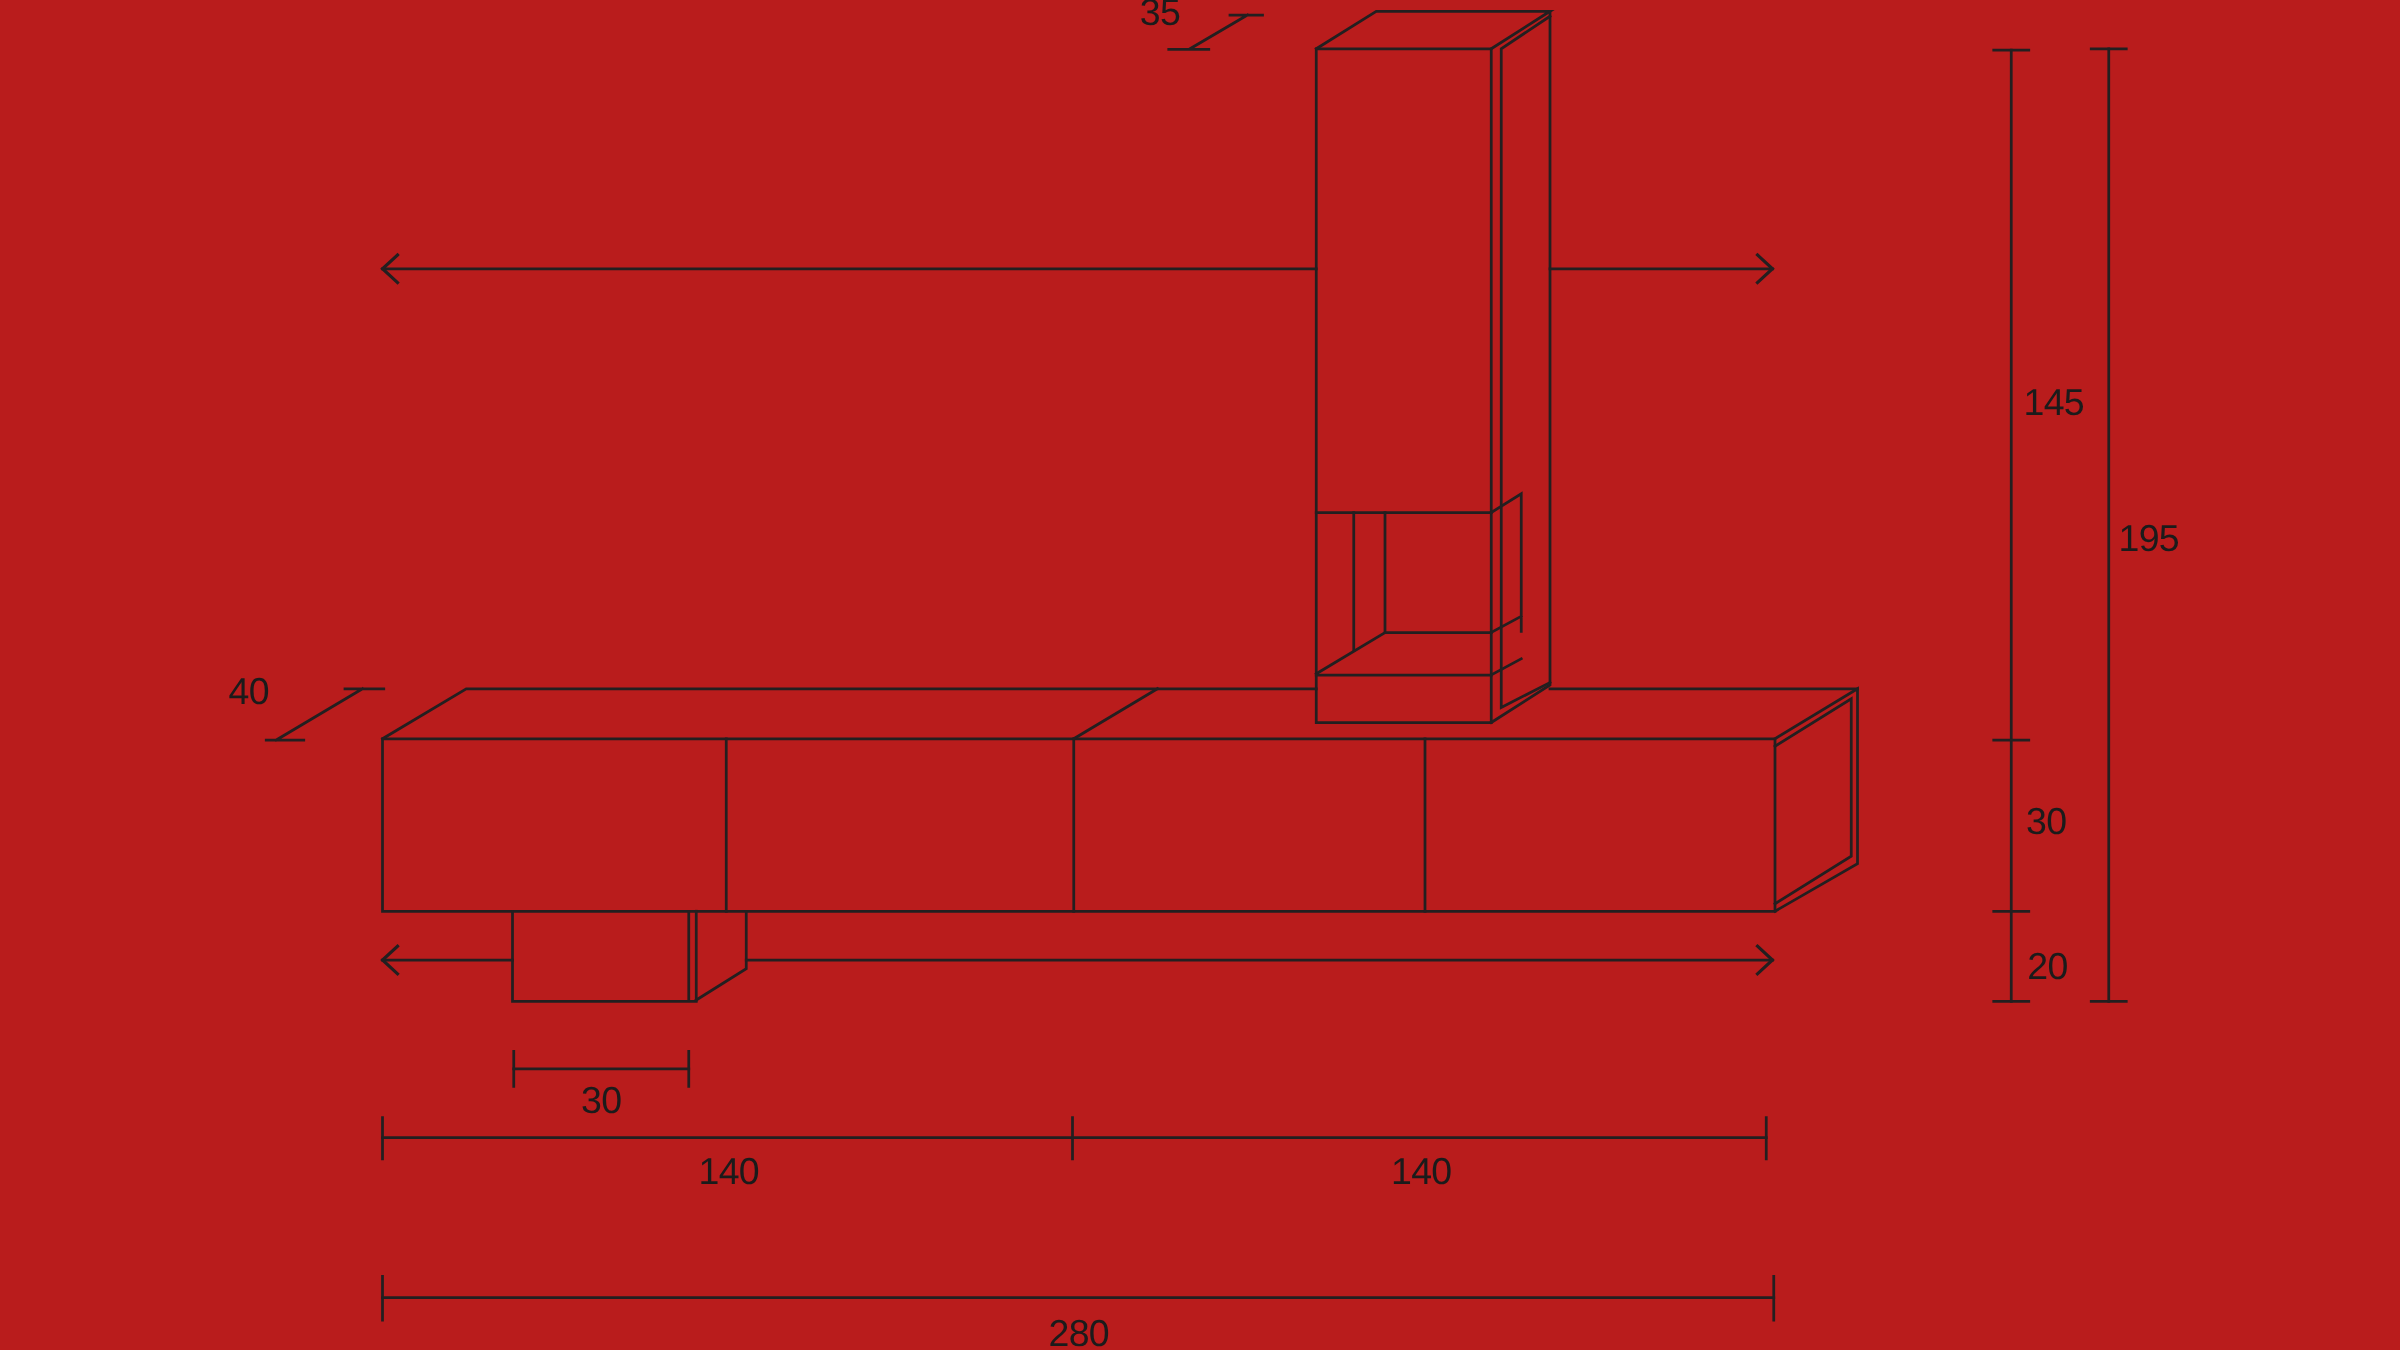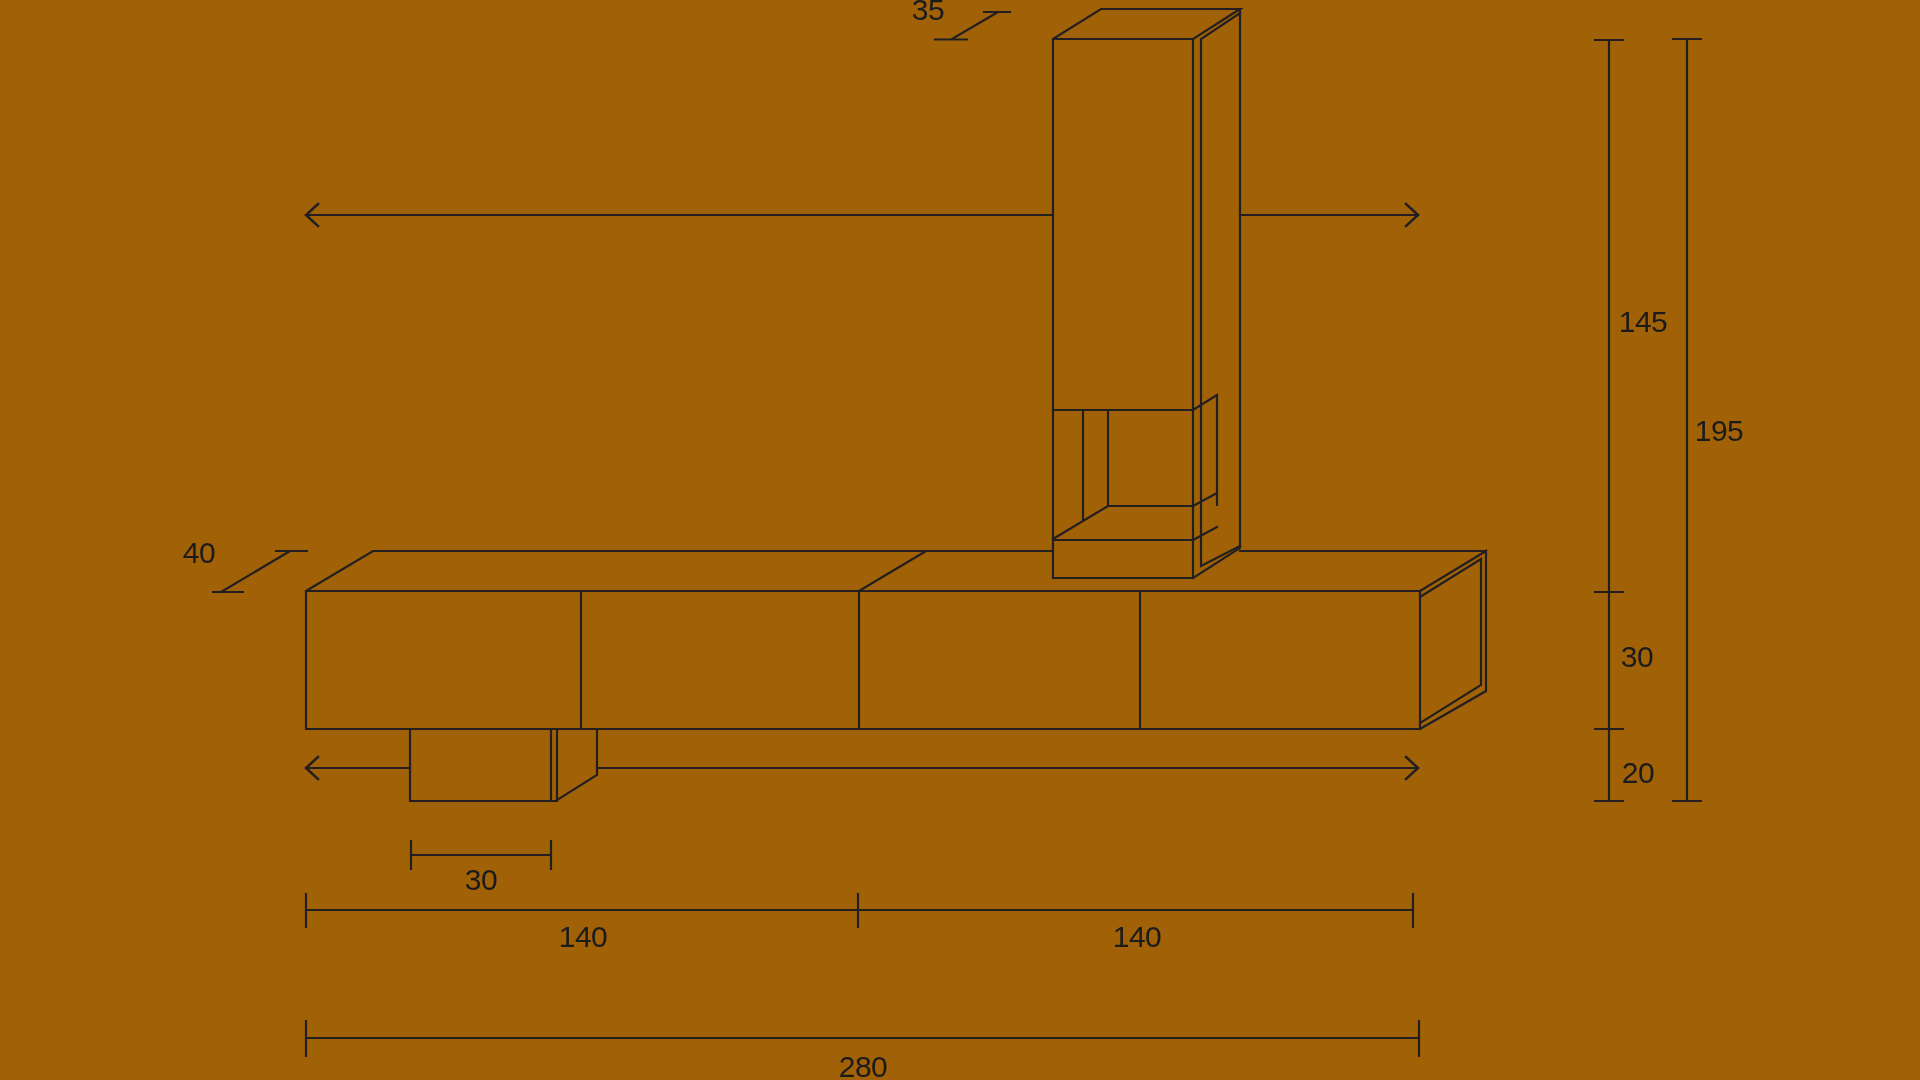--- a/index.html
+++ b/index.html
@@ -7,21 +7,21 @@
     padding: 0;
     background: #ffffff;
     width: 1920px;
     height: 1080px;
     overflow: hidden;
   }
   .canvas {
     position: relative;
     width: 1920px;
     height: 1080px;
-    background: #a16207;
+    background: #b91c1c;
   }
   svg { display: block; }
   .ln {
     fill: none;
     stroke: #231f20;
     stroke-width: 2.2;
     stroke-linecap: square;
     stroke-linejoin: miter;
   }
   .arrowhead {

